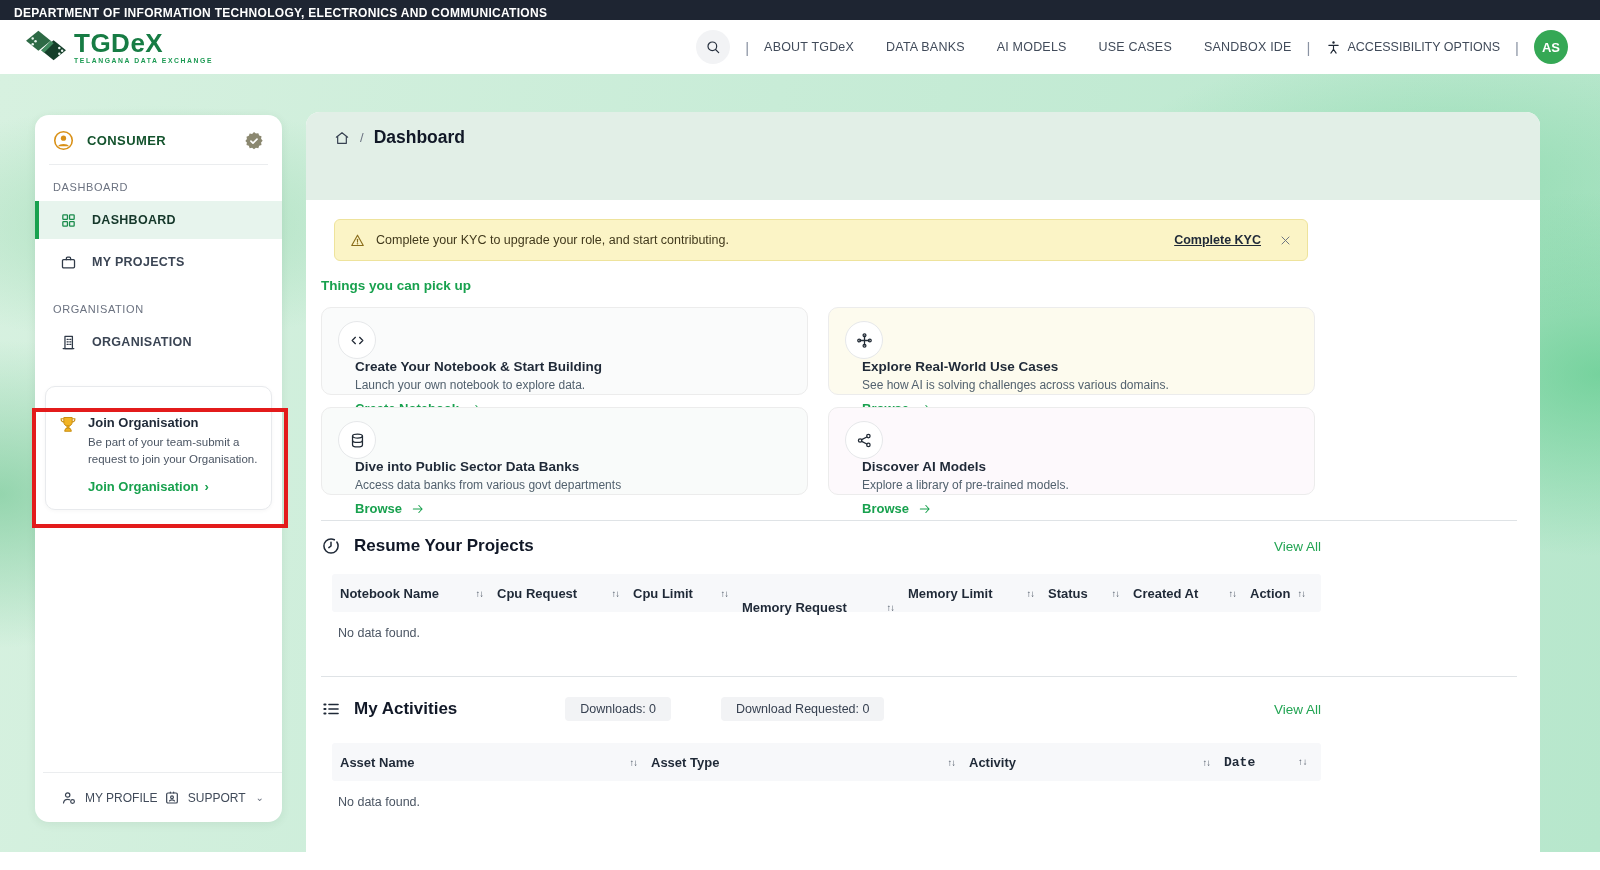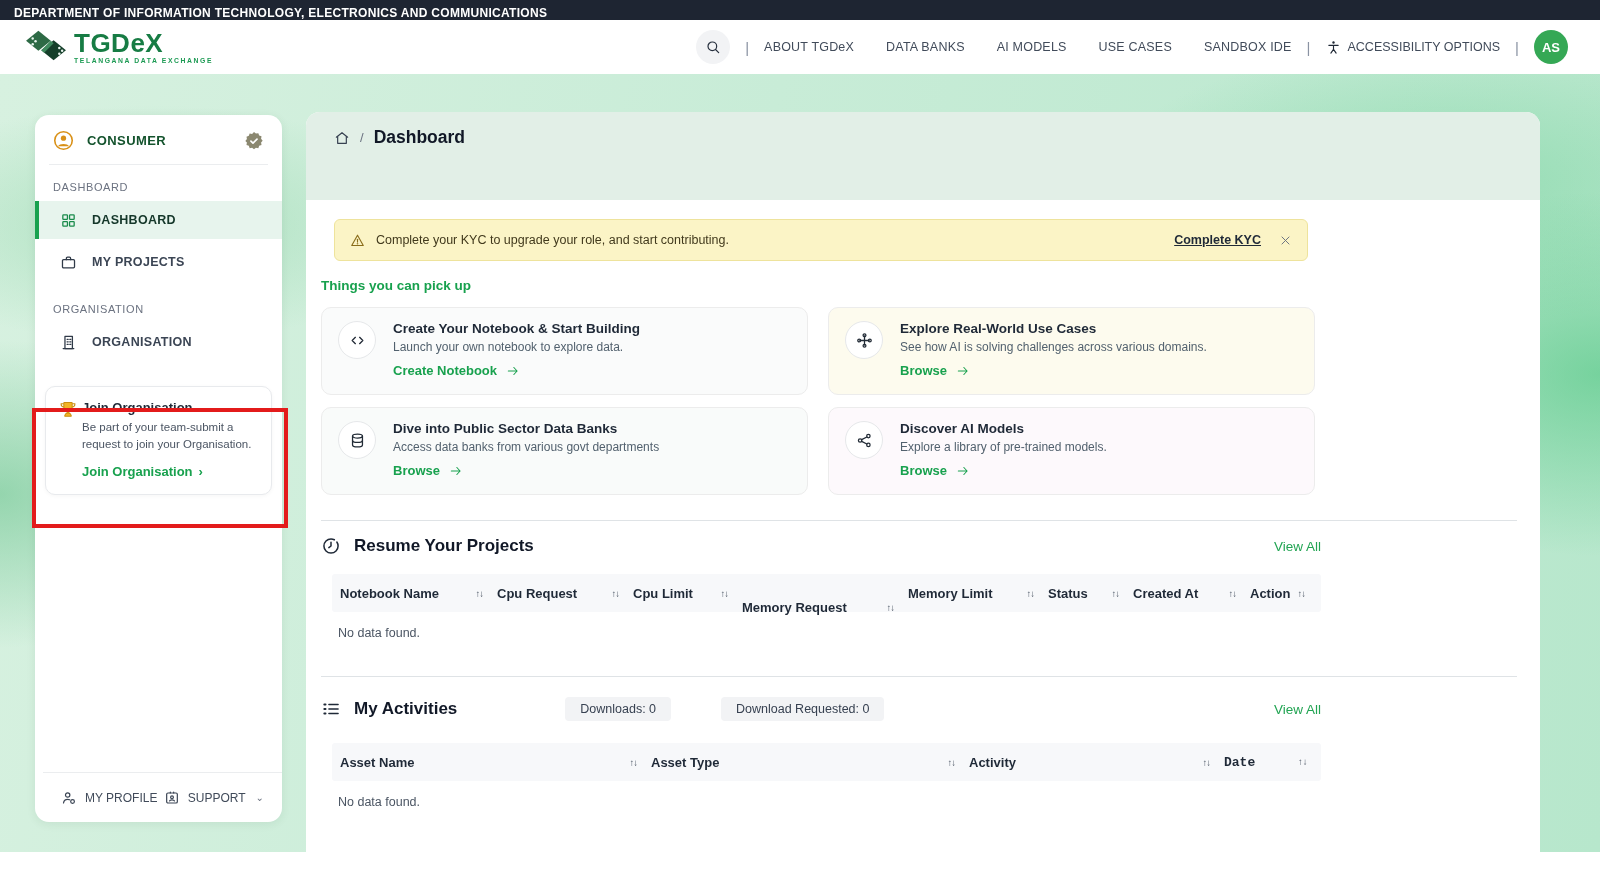--- a/index.html
+++ b/index.html
@@ -48,21 +48,21 @@
   .badge-verified svg { width:20px; height:20px; }
   .side-divider { height:1px; background:#ebedef; margin:0 14px; }
   .group-label { font-size:11px; color:#6b7280; letter-spacing:.6px; margin:16px 18px 8px; }
   .side-item { display:flex; align-items:center; height:38px; padding-left:21px; border-left:4px solid transparent; cursor:pointer; margin-bottom:4px; }
   .side-item .ic { font-size:17px; color:#303a48; }
   .side-item-label { font-size:12.5px; font-weight:600; color:#3b4554; letter-spacing:.3px; margin-left:15px; }
   .side-item.active { background:#e7f4ed; border-left-color:#18a14e; }
   .side-item.active .ic { color:#188a4a; }
   .side-item.active .side-item-label { color:#15372a; font-weight:700; }
 
-  .join-card { margin:25px 10px 0; border:1px solid #e8eaed; border-radius:10px; background:#fff; box-shadow:0 1px 4px rgba(0,0,0,.04); padding:13px 12px 14px; display:flex; gap:4px; }
+  .join-card { margin:25px 10px 0; border:1px solid #e8eaed; border-radius:10px; background:#fff; box-shadow:0 1px 4px rgba(0,0,0,.04); padding:28px 12px 14px; display:flex; gap:10px; }
   .join-trophy svg { width:20px; height:20px; }
   .join-title { font-size:13px; font-weight:700; color:#1f2937; }
   .join-desc { font-size:11.5px; color:#4b5563; line-height:1.45; margin-top:4px; }
   .join-link { font-size:13px; font-weight:700; color:#18a14e; margin-top:12px; cursor:pointer; display:inline-block; }
   .join-link .chev { font-size:13px; margin-left:6px; }
 
   .side-footer { position:absolute; left:8px; right:0; bottom:0; height:50px; border-top:1px solid #ebedef; display:flex; align-items:center; padding:0 18px; justify-content:space-between; border-radius:0 0 14px 14px; }
   .foot-item { display:flex; align-items:center; gap:8px; font-size:12px; color:#414b5a; cursor:pointer; }
   .foot-item .ic { font-size:16px; color:#3b4554; }
   .foot-chev { font-size:10px; color:#6b7280; margin-left:2px; }
@@ -84,21 +84,21 @@
   
   .kyc { margin:19px 0 0 28px; width:974px; height:42px; background:#fbf4c6; border:1px solid #eee39c; border-radius:6px; display:flex; align-items:center; padding:0 15px; }
   .kyc .warn { font-size:15px; color:#8a6d1a; }
   .kyc-msg { font-size:12.5px; color:#41391c; margin-left:11px; }
   .kyc-action { margin-left:auto; font-size:12.5px; font-weight:700; color:#1f2937; text-decoration:underline; cursor:pointer; }
   .kyc-close { font-size:13px; color:#6b7280; margin-left:18px; cursor:pointer; }
 
   
   .pickup-heading { margin:17px 0 0 15px; color:#18a14e; font-size:13.5px; font-weight:700; }
   .cards { margin:14px 0 0 15px; width:1000px; display:grid; grid-template-columns:487px 487px; gap:12px 20px; }
-  .pickup-card { height:88px; border:1px solid #ececec; border-radius:10px; display:flex; padding:13px 16px; cursor:pointer; }
+  .pickup-card { height:88px; border:1px solid #ececec; border-radius:10px; display:flex; padding:13px 16px; cursor:pointer;flex-direction:column; }
   .card-icon { flex:0 0 38px; width:38px; height:38px; border-radius:50%; background:#fff; border:1px solid #e6e8ea; display:flex; align-items:center; justify-content:center; font-size:17px; color:#222b36; }
   .card-body { margin-left:17px; }
   .card-title { font-size:13.5px; font-weight:700; color:#1f2937; }
   .card-desc { font-size:12px; color:#52616e; margin-top:4px; }
   .card-link { display:flex; align-items:center; gap:9px; margin-top:9px; font-size:13px; font-weight:700; color:#18a14e; }
   .card-link .ic { font-size:14px; }
 
   .hdivider { height:1px; background:#dfe3e6; margin-left:15px; width:1196px; }
 
   

